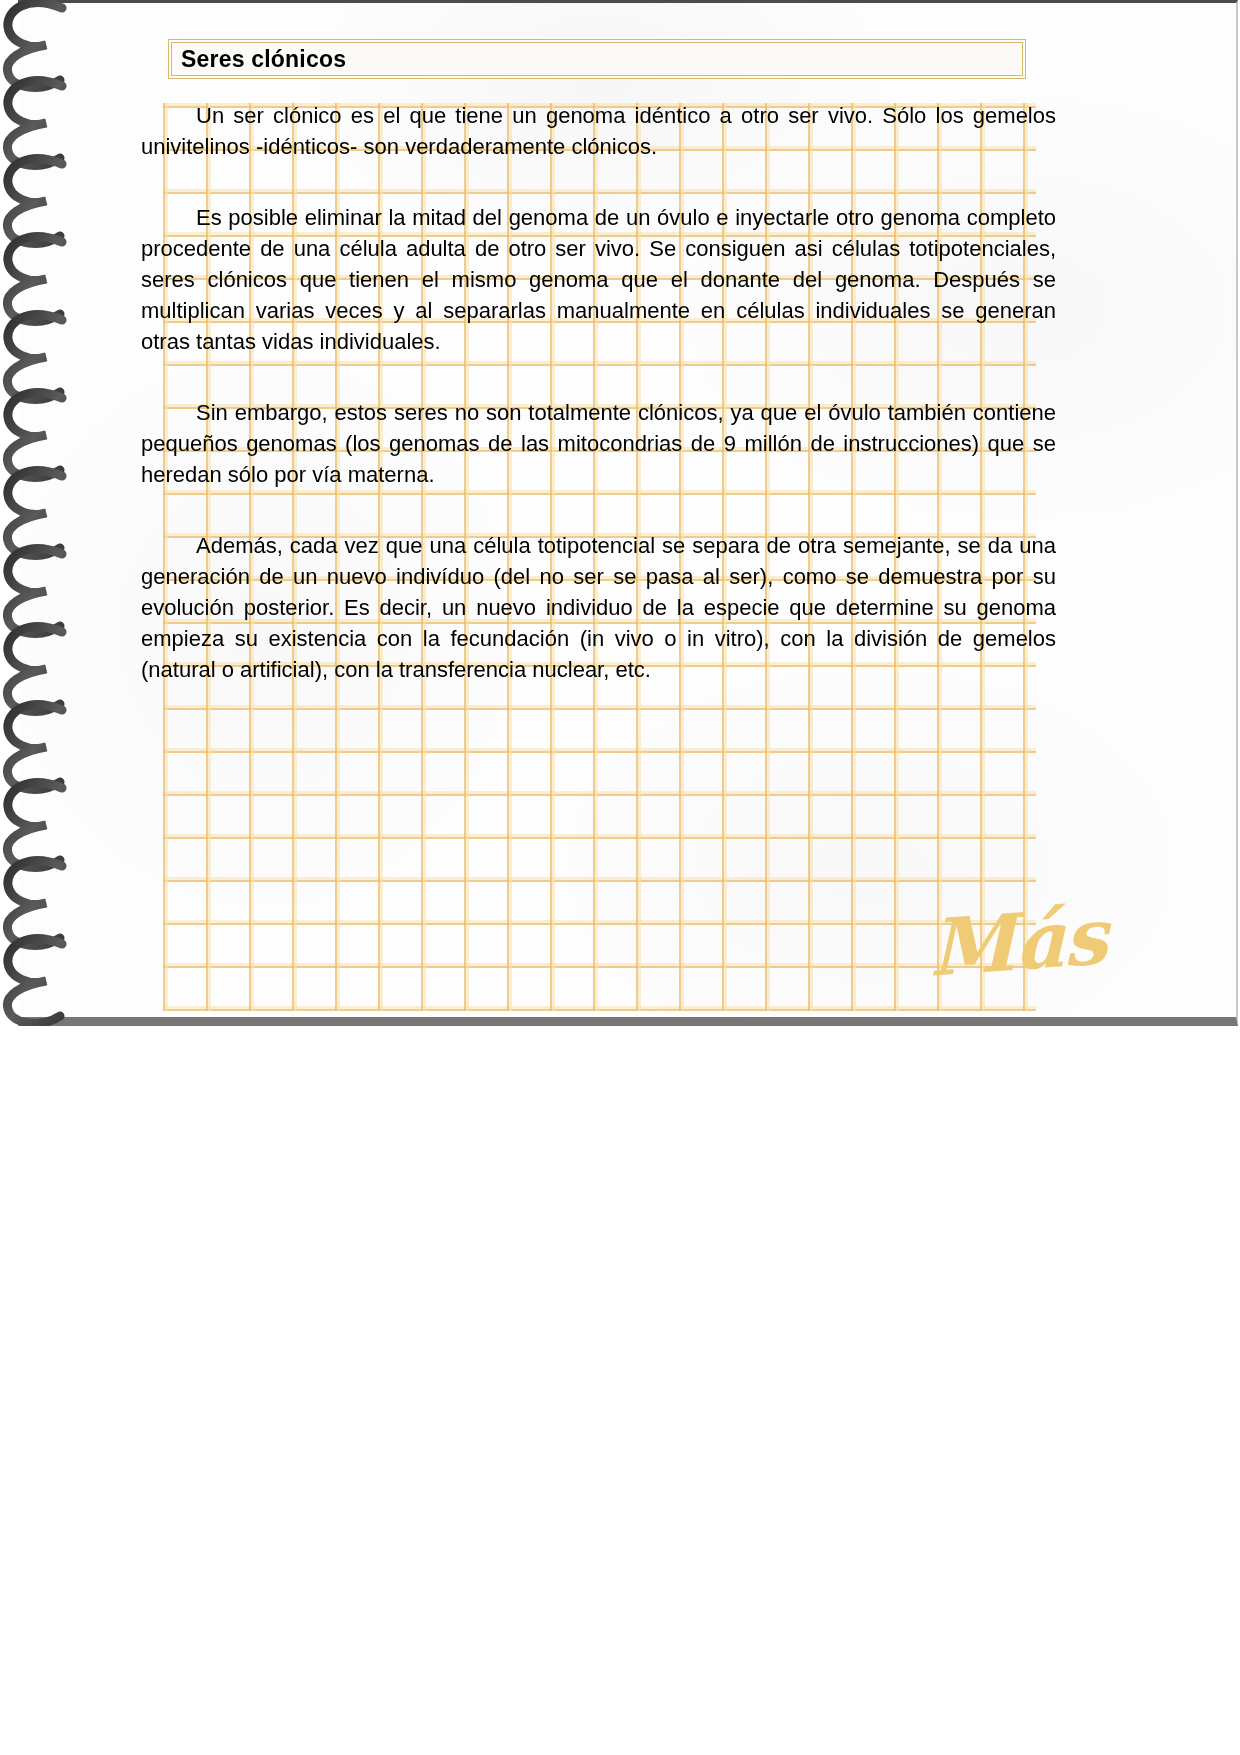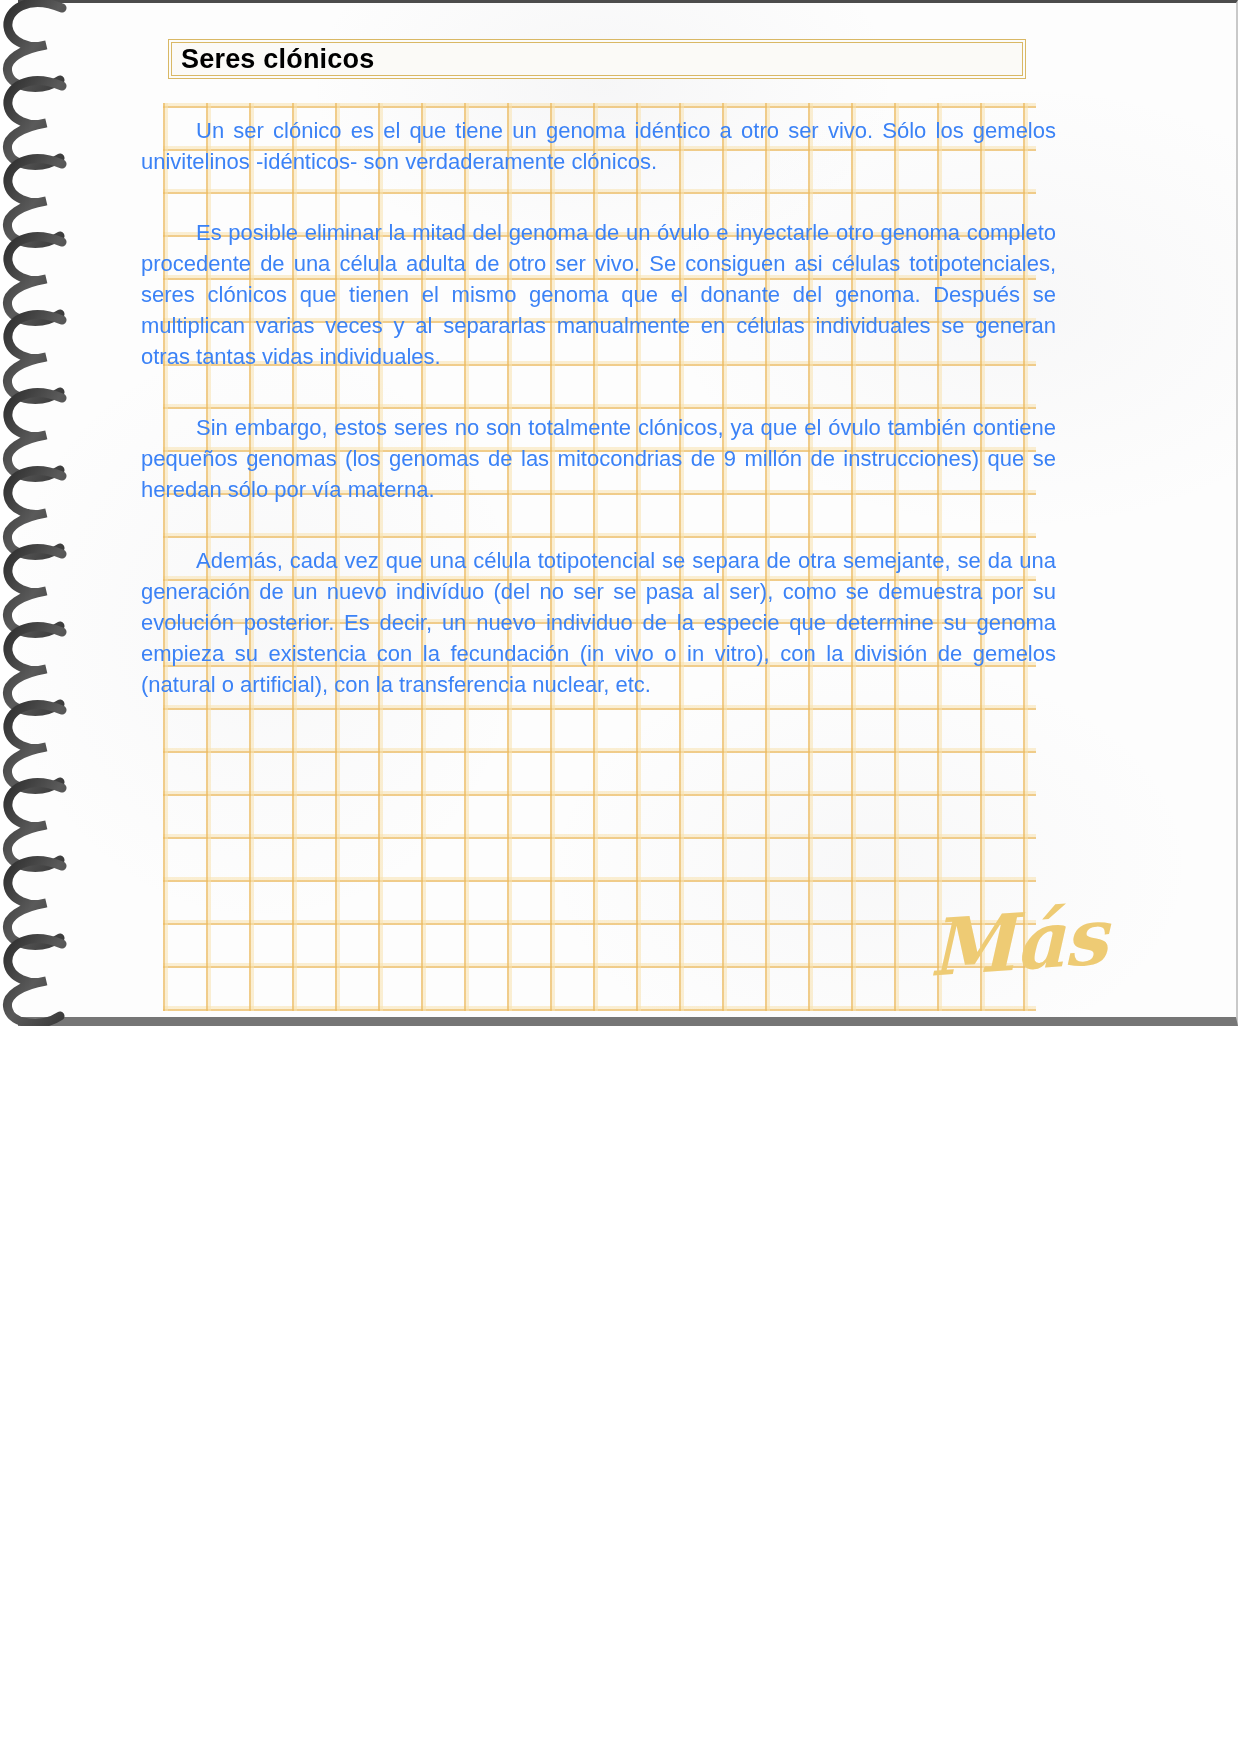--- a/index.html
+++ b/index.html
@@ -53,27 +53,27 @@
     background:#fcfcfa;
   }
   .title-box .inner{
     border:1px solid #d9b865;
     width:100%;height:100%;box-sizing:border-box;
     display:flex;align-items:center;
     background:#fbfaf7;
   }
   .title-box h1{
     margin:0;padding-left:9px;
-    font-size:27px;font-weight:bold;color:#000;
+    font-size:23px;font-weight:bold;color:#000;
     letter-spacing:0.2px;
   }
   
   .text-col{
-    position:absolute;left:123px;top:112px;width:915px;
-    font-size:22px;line-height:31px;color:#3b82f6;
+    position:absolute;left:123px;top:97px;width:915px;
+    font-size:22px;line-height:31px;color:#000000;
     text-align:justify;
   }
   .text-col p{margin:0 0 40px 0;text-indent:55px;}
   
   .handwritten{
     position:absolute;left:918px;top:900px;
     font-family:"DejaVu Serif", serif;
     font-style:italic;font-weight:bold;
     font-size:78px;line-height:1;
     color:#eecb74;

